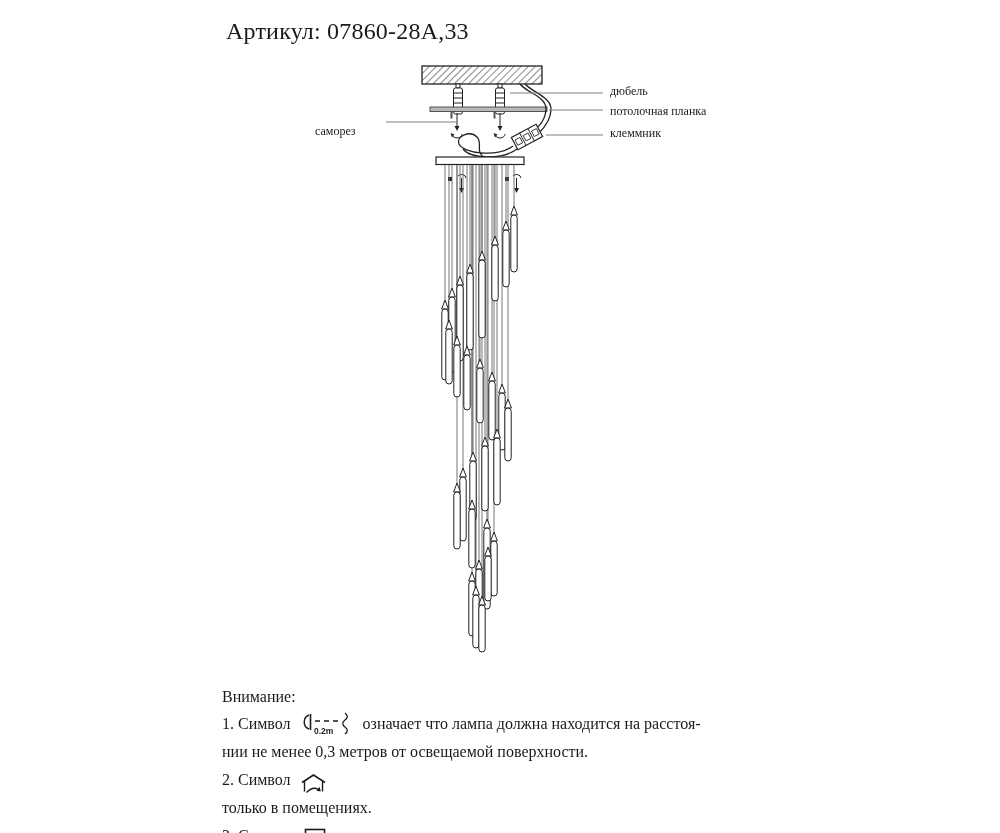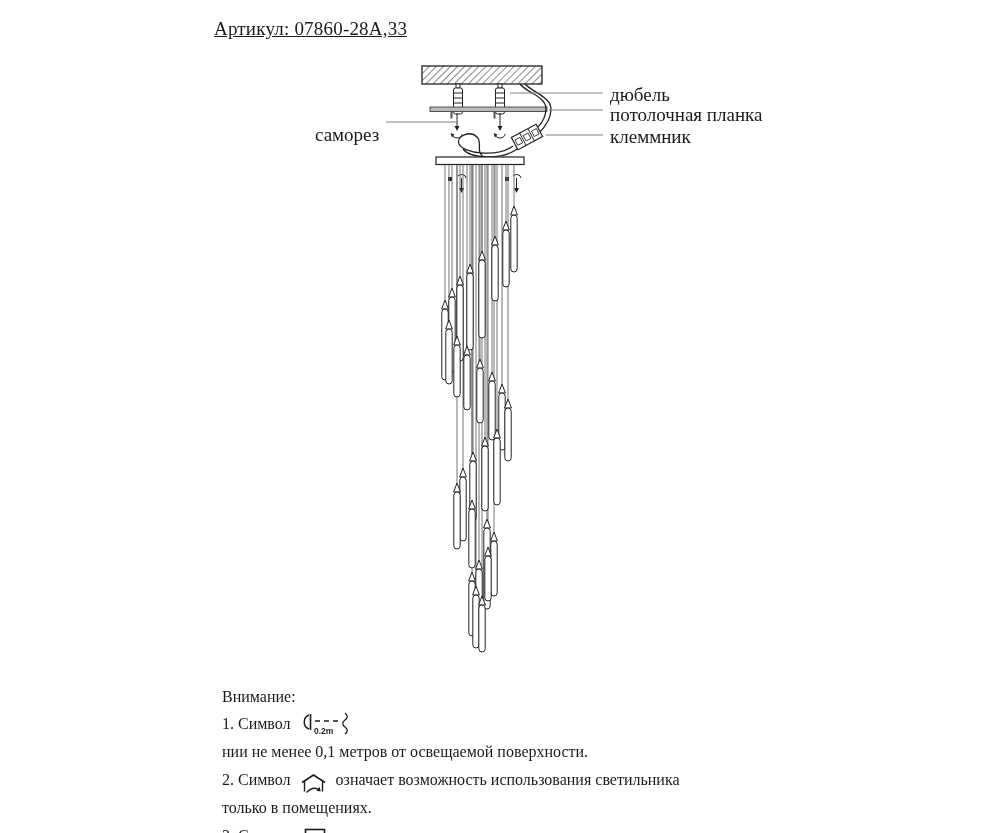--- a/index.html
+++ b/index.html
@@ -1,19 +1,19 @@
 <!DOCTYPE html>
 <html><head>
 <meta charset="utf-8">
 <style>
   html,body{margin:0;padding:0;}
   body{background:#ffffff;font-family:"Liberation Serif","DejaVu Serif",serif;color:#1a1a1a;}
   #page{position:relative;width:1000px;height:833px;background:#fff;overflow:hidden;}
-  .title{position:absolute;left:214px;top:18px;font-size:19px;letter-spacing:.2px;text-decoration:underline;}
-  .lbl{position:absolute;font-size:19px;white-space:nowrap;}
+  .title{position:absolute;left:226px;top:18px;font-size:24px;letter-spacing:.2px;}
+  .lbl{position:absolute;font-size:12px;white-space:nowrap;}
   #lbl-samorez{left:315px;top:112px;margin-top:12px;}
   #lbl-dyubel{left:610px;top:84px;}
   #lbl-planka{left:610px;top:104px;}
   #lbl-klemmnik{left:610px;top:126px;}
   svg.diagram{position:absolute;left:0;top:0;}
   .notes{position:absolute;left:222px;top:684px;width:575px;font-size:16px;}
   .notes .nline{height:28px;line-height:28px;white-space:nowrap;display:flex;align-items:flex-end;}
   .notes .heading{height:26px;line-height:26px;}
   .sym{display:inline-flex;align-items:center;margin:0 9px;flex:none;font-weight:bold;}
   .sp{margin-right:0;}
@@ -265,35 +265,35 @@
       <span class="sp">1. Символ</span>
       <span class="sym">
         <svg width="54" height="28" viewBox="0 0 54 28">
           <path d="M 9 5 A 7.5 7.5 0 0 0 9 19" fill="none" stroke="#1a1a1a" stroke-width="1.4"></path>
           <line x1="10.5" y1="4" x2="10.5" y2="20" stroke="#1a1a1a" stroke-width="1.6"></line>
           <line x1="15" y1="11" x2="38" y2="11" stroke="#1a1a1a" stroke-width="1.4" stroke-dasharray="5 4"></line>
           <text x="14" y="24" font-size="8.5" font-family="Liberation Sans, sans-serif" fill="#1a1a1a">0.2m</text>
           <path d="M 45 3 c 3 2.2 3 4.8 0 7 c -3 2.2 -3 4.8 0 7 c 3 2.2 3 4.8 0 7" fill="none" stroke="#1a1a1a" stroke-width="1.3"></path>
         </svg>
       </span>
+      <span>означает что лампа должна находится на расстоя-</span>
     </div>
-    <div class="nline">нии не менее 0,1 метров от освещаемой поверхности.</div>
+    <div class="nline">нии не менее 0,3 метров от освещаемой поверхности.</div>
 
     <div class="nline">
       <span class="sp">2. Символ</span>
       <span class="sym">
         <svg width="27" height="21" viewBox="0 0 27 21">
           <path d="M 2 9.5 L 13.5 2 L 25 9.5" fill="none" stroke="#1a1a1a" stroke-width="1.5"></path>
           <line x1="4.5" y1="8.2" x2="4.5" y2="18.5" stroke="#1a1a1a" stroke-width="1.4"></line>
           <line x1="22.5" y1="8.2" x2="22.5" y2="18.5" stroke="#1a1a1a" stroke-width="1.4"></line>
           <path d="M 6.5 19.5 Q 13 13 18.5 16.5" fill="none" stroke="#1a1a1a" stroke-width="1.3"></path>
           <polygon points="19.5,13.8 20.8,18.2 16.5,18" fill="#1a1a1a"></polygon>
         </svg>
       </span>
-      <span>означает возможность использования светильника</span>
     </div>
     <div class="nline">только в помещениях.</div>
 
     <div class="nline">
       <span class="sp">3. Символ</span>
       <span class="sym" style="margin:0 13px;">
         <svg width="22" height="22" viewBox="0 0 22 22">
           <rect x="1.5" y="1.5" width="19" height="19" fill="none" stroke="#1a1a1a" stroke-width="1.6"></rect>
           <rect x="6.5" y="6.5" width="9" height="9" fill="none" stroke="#1a1a1a" stroke-width="1.3"></rect>
         </svg>

